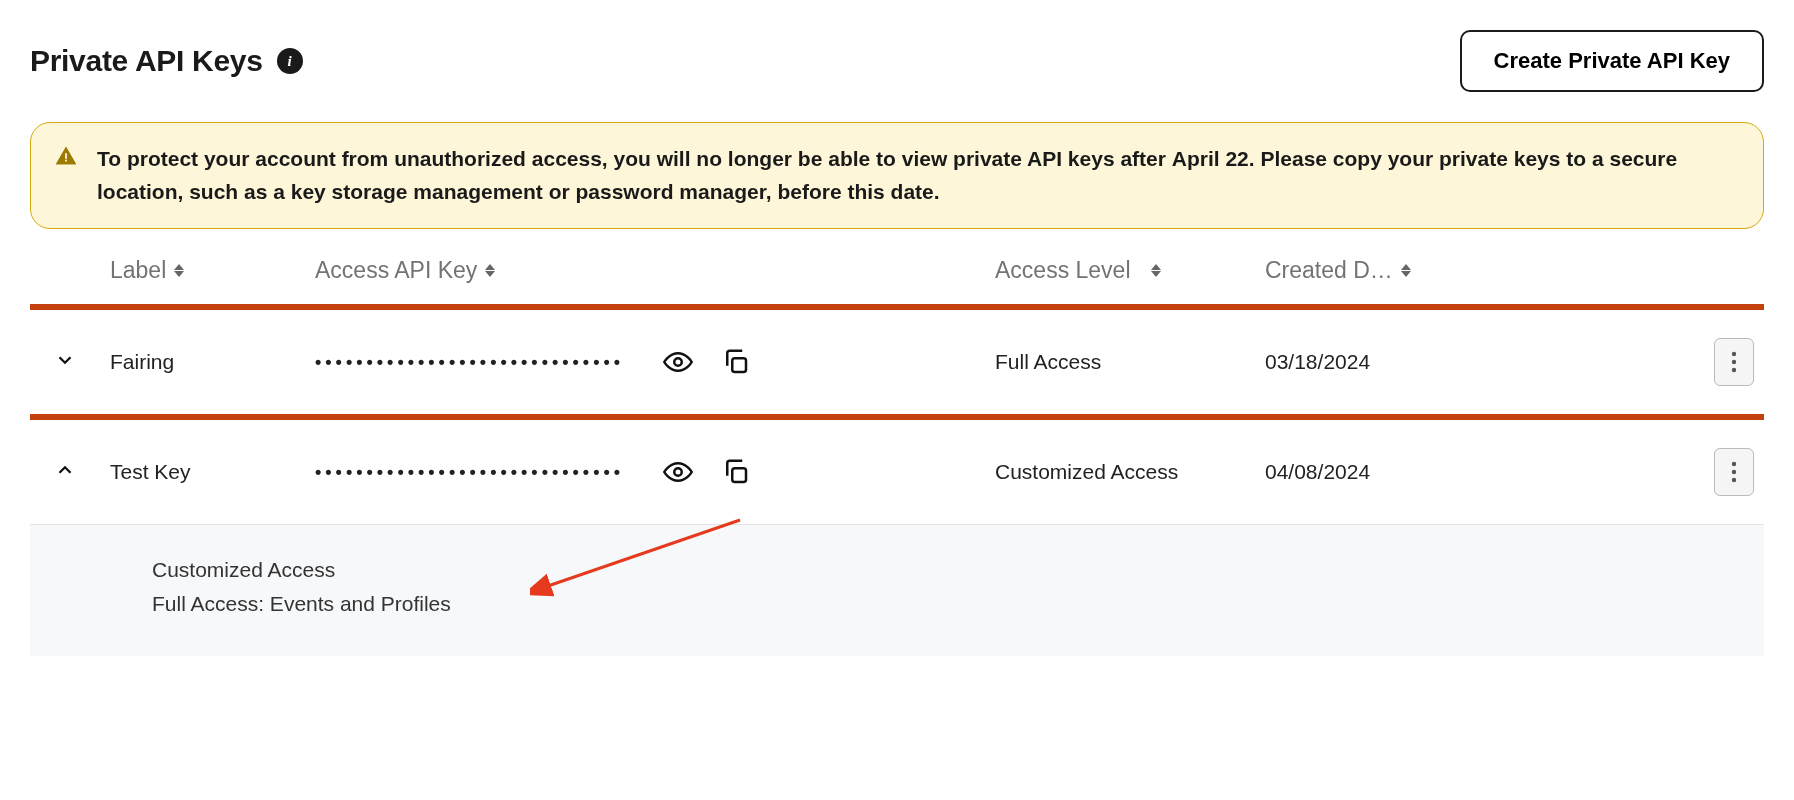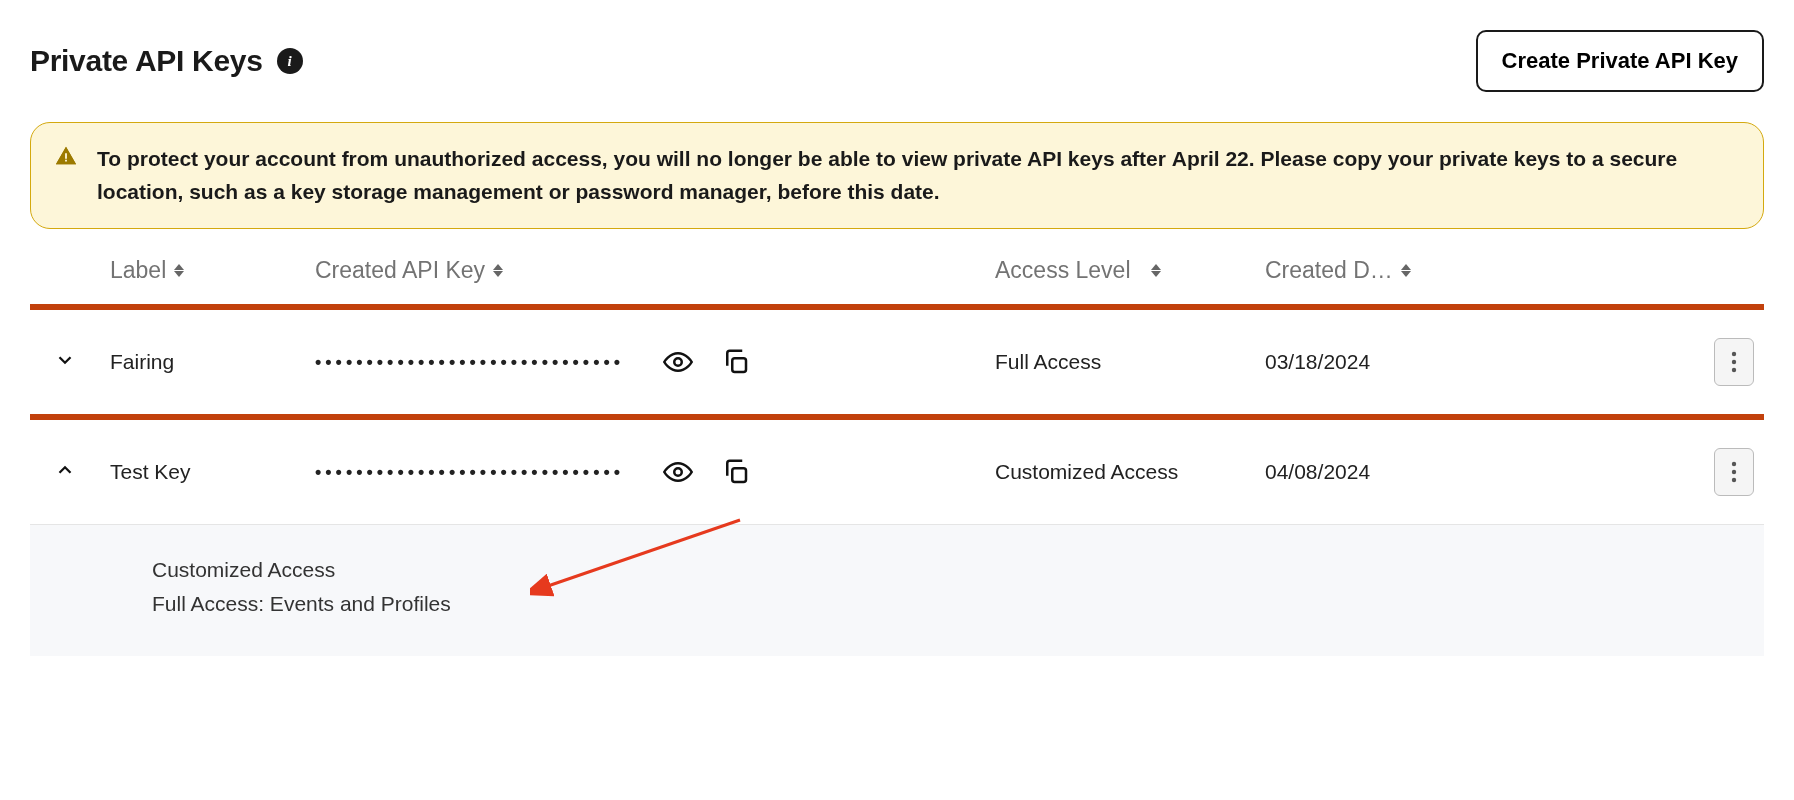--- a/index.html
+++ b/index.html
@@ -37,21 +37,21 @@
       justify-content: center;
       font-family: Georgia, serif;
       font-style: italic;
       font-weight: bold;
       font-size: 15px;
       cursor: pointer;
     }
     .create-btn {
       border: 2px solid #1a1a1a;
       background: #fff;
-      padding: 16px 24px;
+      padding: 16px 32px;
       font-size: 22px;
       font-weight: 600;
       border-radius: 10px;
       cursor: pointer;
     }
     .warning-banner {
       background: #fdf6d9;
       border: 1.5px solid #d4a90f;
       border-radius: 20px;
       padding: 20px 24px;
@@ -186,21 +186,21 @@
   <div class="table-header">
     <div class="col-expand"></div>
     <div class="col-label">
       <span>Label</span>
       <span class="sort-icon">
           <span class="tri-up"></span>
           <span class="tri-down"></span>
         </span>
     </div>
     <div class="col-key">
-      <span>Created API Key</span>
+      <span>Access API Key</span>
       <span class="sort-icon">
           <span class="tri-up"></span>
           <span class="tri-down"></span>
         </span>
     </div>
     <div class="col-access">
       <span>Access Level</span>
       <span class="sort-icon">
           <span class="tri-up"></span>
           <span class="tri-down"></span>

